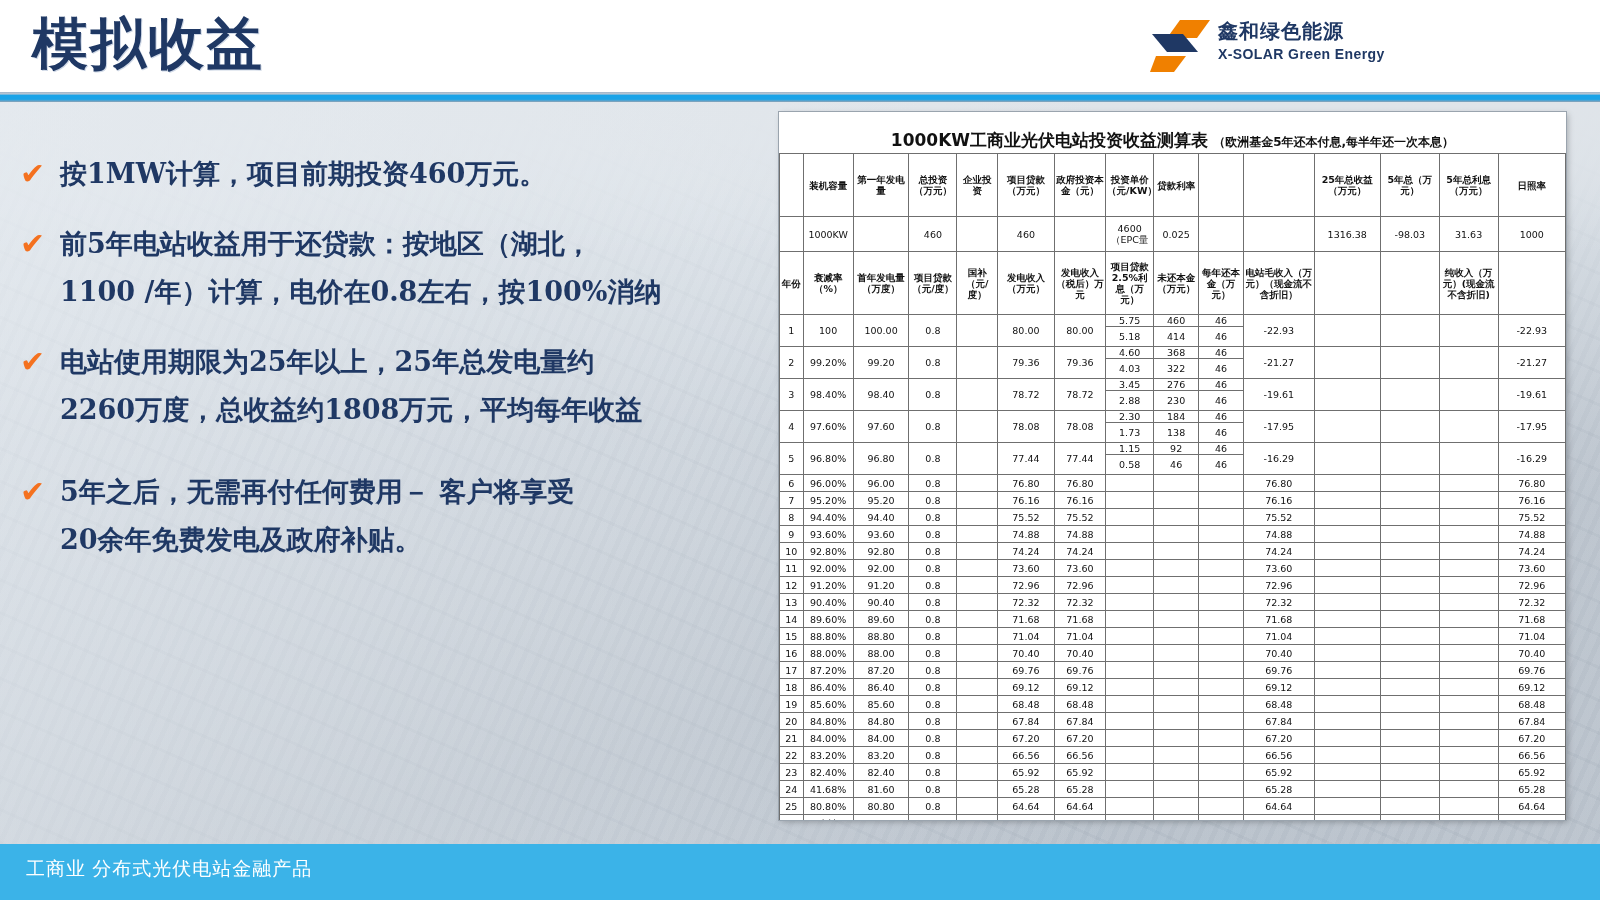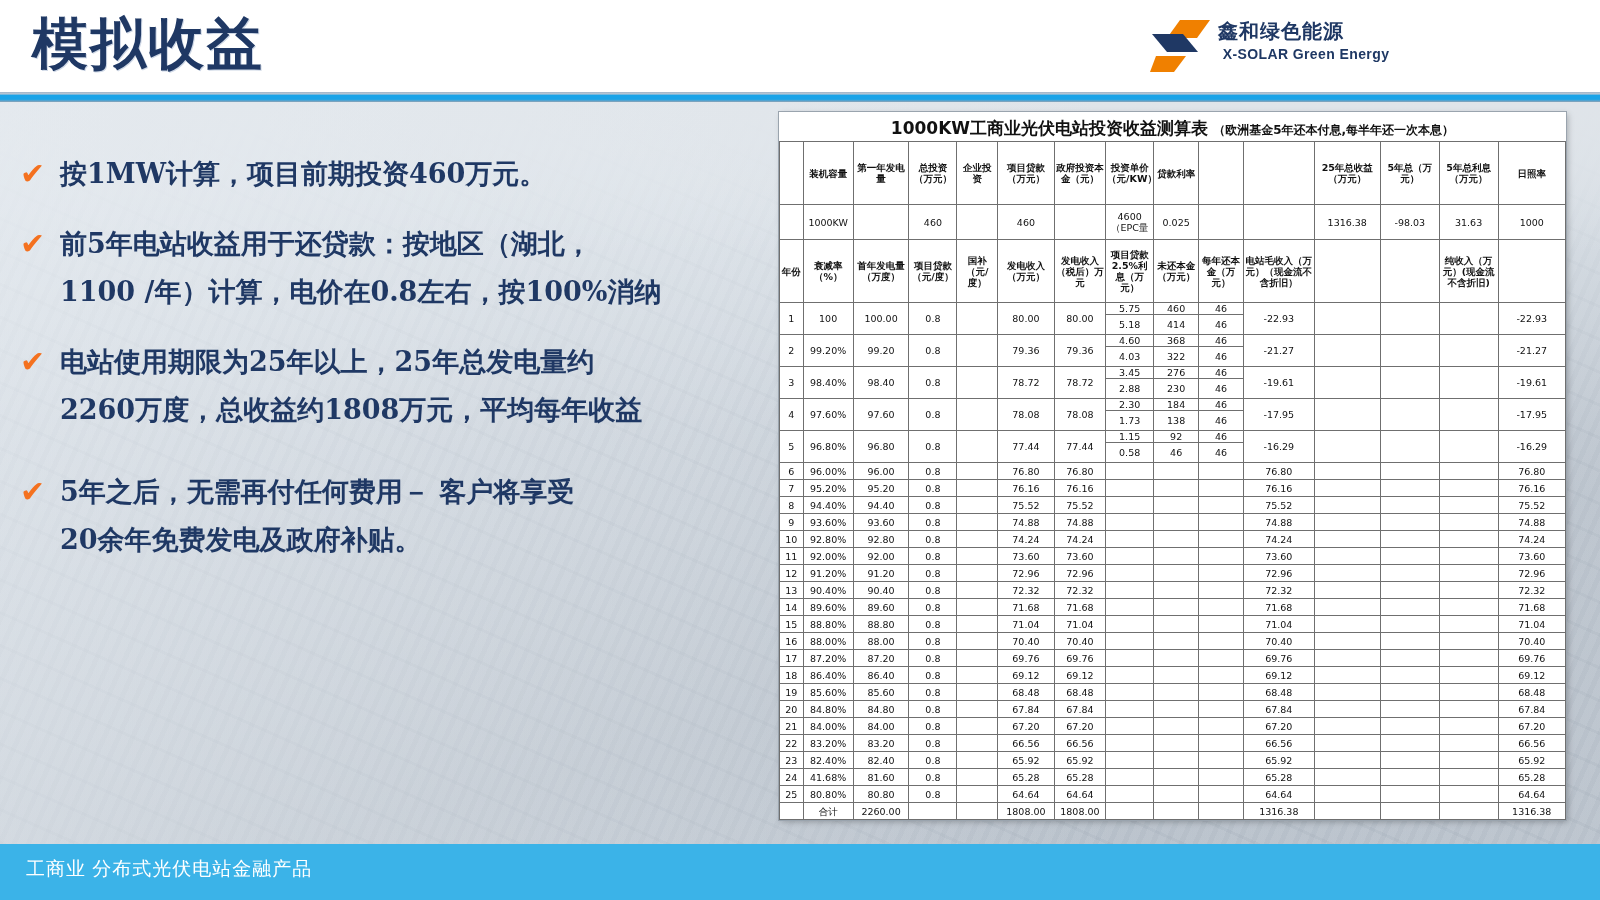--- a/index.html
+++ b/index.html
@@ -24,21 +24,21 @@
   }
   #headerRule{
     position:absolute;left:0;top:92px;width:1600px;height:10px;z-index:6;
     background:linear-gradient(to bottom,#9fb3c8 0%,#b9c6d4 18%,#1aa3e8 35%,#1aa3e8 72%,#8fa3b5 100%);
   }
   
   #logo{position:absolute;right:24px;top:14px;width:250px;height:64px;}
   #logoMark{position:absolute;left:8px;top:4px;width:62px;height:56px;}
   #logoText{position:absolute;left:76px;top:4px;width:176px;}
   .logo-cn{font-family:"DejaVu Sans","Liberation Sans",sans-serif;font-size:20px;font-weight:bold;color:#1F3864;letter-spacing:1px;line-height:26px;}
-  .logo-en{font-family:"Liberation Sans",sans-serif;font-size:14px;font-weight:bold;color:#1F3864;letter-spacing:.4px;line-height:20px;text-align:center;}
+  .logo-en{font-family:"Liberation Sans",sans-serif;font-size:14px;font-weight:bold;color:#1F3864;letter-spacing:.4px;line-height:20px;}
 
   
   #bodyArea{
     position:absolute;left:0;top:102px;width:1600px;height:742px;overflow:hidden;
     background:#c9cfd4;
   }
   
   #photo{
     position:absolute;inset:0;
     background:
@@ -96,21 +96,21 @@
   
   #tableCard{
     position:absolute;left:779px;top:112px;width:787px;height:708px;z-index:6;
     background:#ffffff;
     box-shadow:0 0 0 1px #9aa4ae, 2px 2px 6px rgba(0,0,0,.25);
     overflow:hidden;
   }
   #tableTitleBar{
     height:26px;line-height:26px;text-align:center;white-space:nowrap;
     font-family:"DejaVu Sans","Liberation Sans",sans-serif;
-    padding-top:3px;
+    padding-top:15px;
   }
   #tableTitleBar .t-main{font-size:17px;font-weight:bold;color:#111;}
   #tableTitleBar .t-sub{font-size:12px;font-weight:bold;color:#111;}
 
   table.tbl{border-collapse:collapse;width:787px;table-layout:fixed;
     font-family:"DejaVu Sans","Liberation Sans",sans-serif;color:#111;}
   table.tbl td{
     border:1px solid #6f6f6f;
     text-align:center;vertical-align:middle;
     font-size:9.5px;line-height:11px;padding:0 1px;

